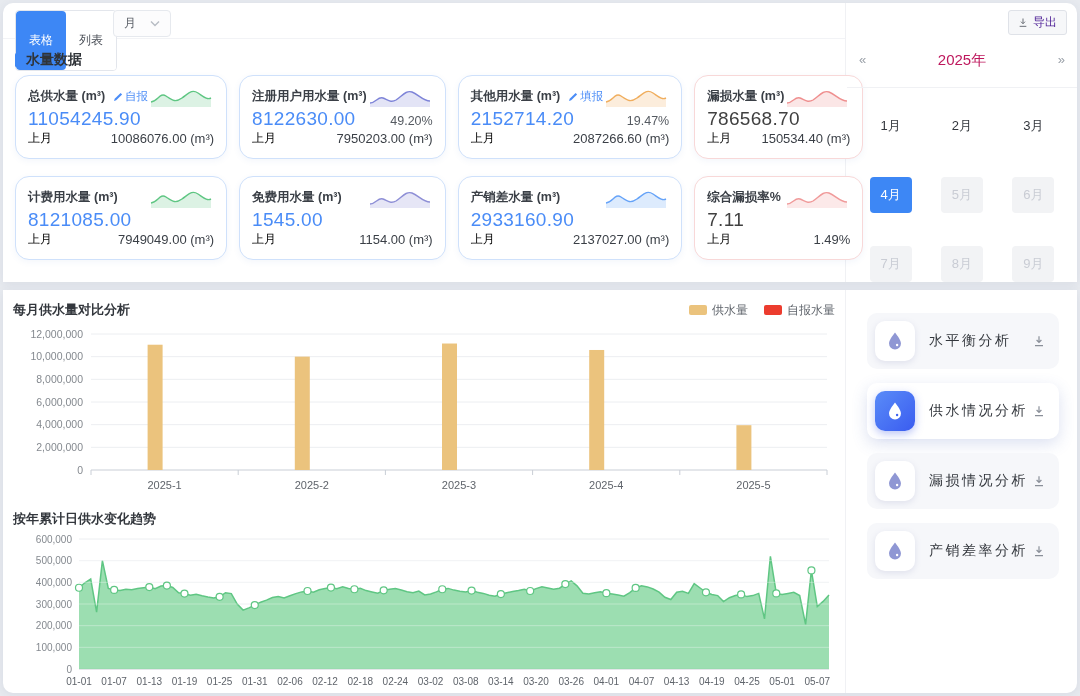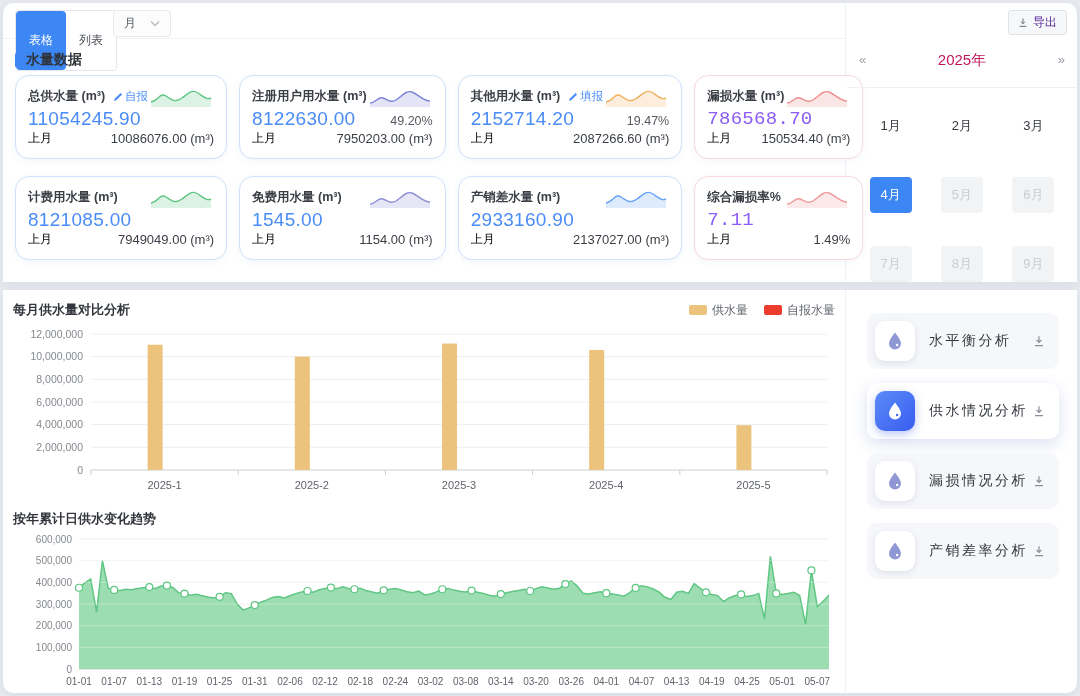--- a/index.html
+++ b/index.html
@@ -25,21 +25,21 @@
   
   .cards { position:absolute; left:12px; top:72px; width:822px; display:grid; grid-template-columns:repeat(4,1fr); gap:17px 12px; }
   .card { height:84px; background:#fff; border:1px solid #cfe1fb; border-radius:14px; padding:8px 12px 10px; display:flex; flex-direction:column; justify-content:center; box-shadow:0 2px 6px rgba(90,130,200,.07); }
   .card.red { border-color:#f8d8d8; }
   .card-head { display:flex; align-items:center; height:22px; }
   .card-title { font-size:12.5px; color:#3a3f46; font-weight:bold; white-space:nowrap; }
   .card-tag { display:flex; align-items:center; gap:2px; font-size:11.5px; color:#4a8cf7; margin-left:8px; white-space:nowrap; }
   .card-spark { margin-left:auto; }
   .card-valrow { display:flex; align-items:baseline; }
   .card-value { font-size:19px; color:#4a8cf7; letter-spacing:.3px; }
-  .card-value.red { color:#8b5cf6;font-family:Liberation Mono, monospace; }
+  .card-value.red { color:#404040; }
   .card-pct { margin-left:auto; font-size:12.5px; color:#555a61; }
   .card-foot { display:flex; align-items:center; font-size:12px; }
   .card-prev-label { color:#000000; }
   .card-prev-val { margin-left:auto; color:#3a3f46; font-size:13px; }
 
   
   .cal-head { position:relative; height:26px; margin-top:12px; text-align:center; }
   .cal-year { font-size:15px; color:#be185d; }
   .cal-arrow { position:absolute; top:1px; font-size:13px; color:#9aa0a8; cursor:pointer; padding:0 4px; }
   .cal-arrow.prev { left:8px; } .cal-arrow.next { right:8px; }

